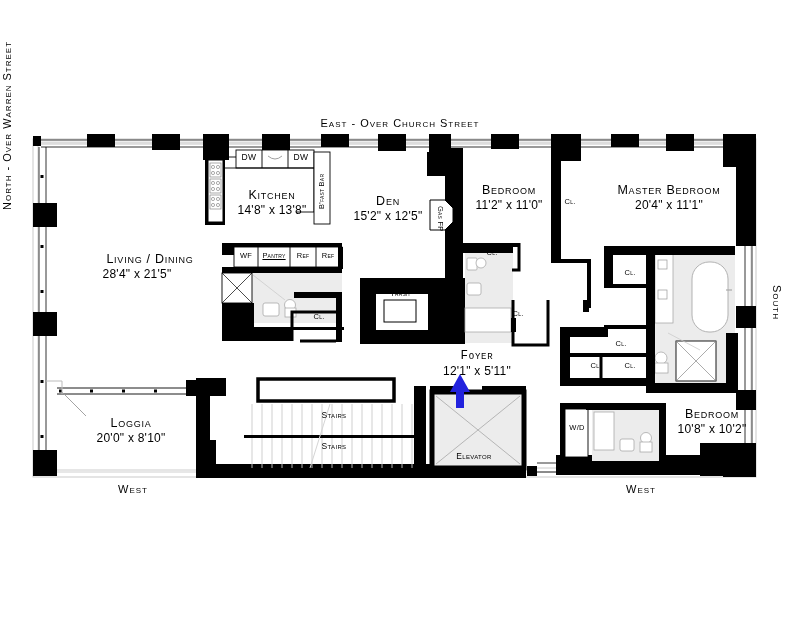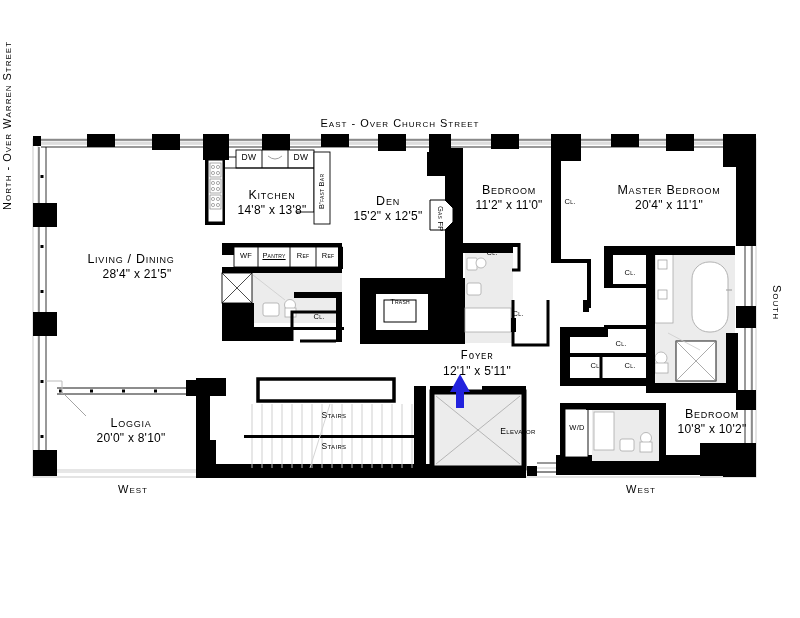--- a/index.html
+++ b/index.html
@@ -395,21 +395,21 @@
 <div class="lbl sidestreet vert-up" style="left:14px; top:210px; height:200px;">North - Over Warren Street</div>
 
 <div class="lbl sidestreet vert-dn" style="left:770px; top:285px; height:70px;">South</div>
 
 <div class="lbl street ctr" style="left:133px; top:484px;">West</div>
 
 <div class="lbl street ctr" style="left:641px; top:484px;">West</div>
 
 
 
-<div class="lbl room-name ctr" style="left:131px; top:253px;">Living / Dining</div>
+<div class="lbl room-name ctr" style="left:150px; top:253px;">Living / Dining</div>
 <div class="lbl room-dim ctr" style="left:137px; top:268px;">28'4"  x  21'5"</div>
 
 
 <div class="lbl room-name ctr" style="left:272px; top:189px;">Kitchen</div>
 <div class="lbl room-dim ctr" style="left:272px; top:204px;">14'8"  x  13'8"</div>
 
 
 <div class="lbl room-name ctr" style="left:388px; top:195px;">Den</div>
 <div class="lbl room-dim ctr" style="left:388px; top:210px;">15'2"  x  12'5"</div>
 
@@ -437,27 +437,27 @@
 <div class="lbl tiny ctr" style="left:249px; top:153px;">DW</div>
 <div class="lbl tiny ctr" style="left:301px; top:153px;">DW</div>
 
 <div class="lbl tiny2 vert-up" style="left:318px; top:160px; height:62px;">B'fast Bar</div>
 
 <div class="lbl tiny2 ctr" style="left:246px; top:252px;">WF</div>
 <div class="lbl tiny2 ctr" style="left:274px; top:252px;text-decoration:underline;">Pantry</div>
 <div class="lbl tiny2 ctr" style="left:303px; top:252px;">Ref</div>
 <div class="lbl tiny2 ctr" style="left:328px; top:252px;">Ref</div>
 
-<div class="lbl tiny2 ctr" style="left:400px; top:298px;">Trash</div>
+<div class="lbl tiny2 ctr" style="left:400px; top:290px;">Trash</div>
 
 <div class="lbl tiny2 vert-dn" style="left:436px; top:203px; height:32px;">Gas FP</div>
 
 <div class="lbl tiny2 ctr" style="left:577px; top:424px;">W/D</div>
 
-<div class="lbl tiny ctr" style="left:474px; top:427px;margin-left:44px;">Elevator</div>
+<div class="lbl tiny ctr" style="left:474px; top:452px;">Elevator</div>
 
 <div class="lbl tiny ctr" style="left:334px; top:411px;">Stairs</div>
 <div class="lbl tiny ctr" style="left:334px; top:442px;">Stairs</div>
 
 
 <div class="lbl tiny2 ctr" style="left:319px; top:313px;">Cl.</div>
 <div class="lbl tiny2 ctr" style="left:282px; top:331px;">Cl.</div>
 
 <div class="lbl tiny2 ctr" style="left:492px; top:249px;">Cl.</div>
 <div class="lbl tiny2 ctr" style="left:518px; top:310px;">Cl.</div>

